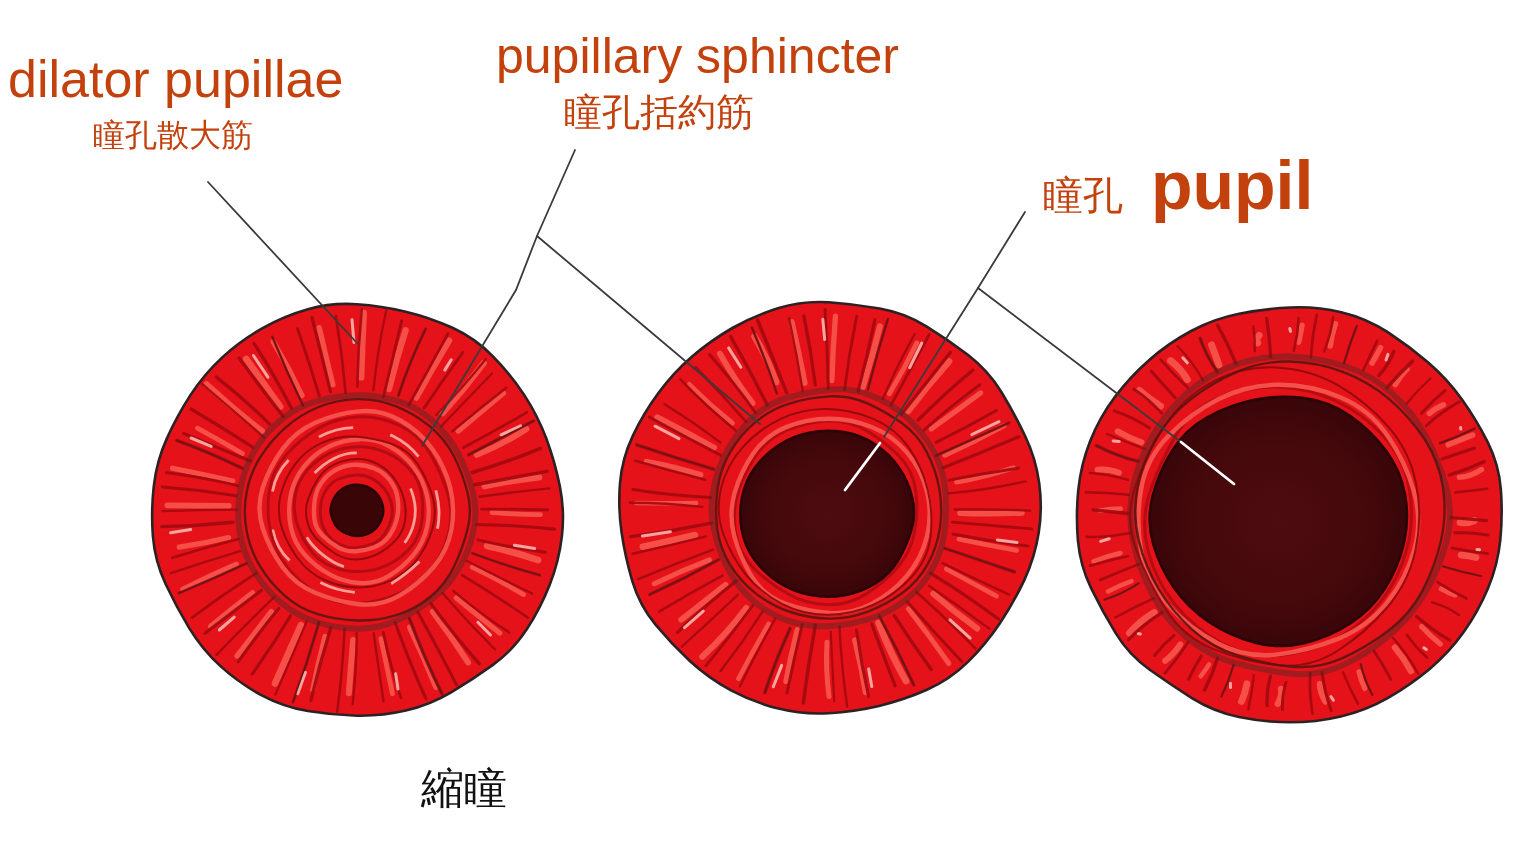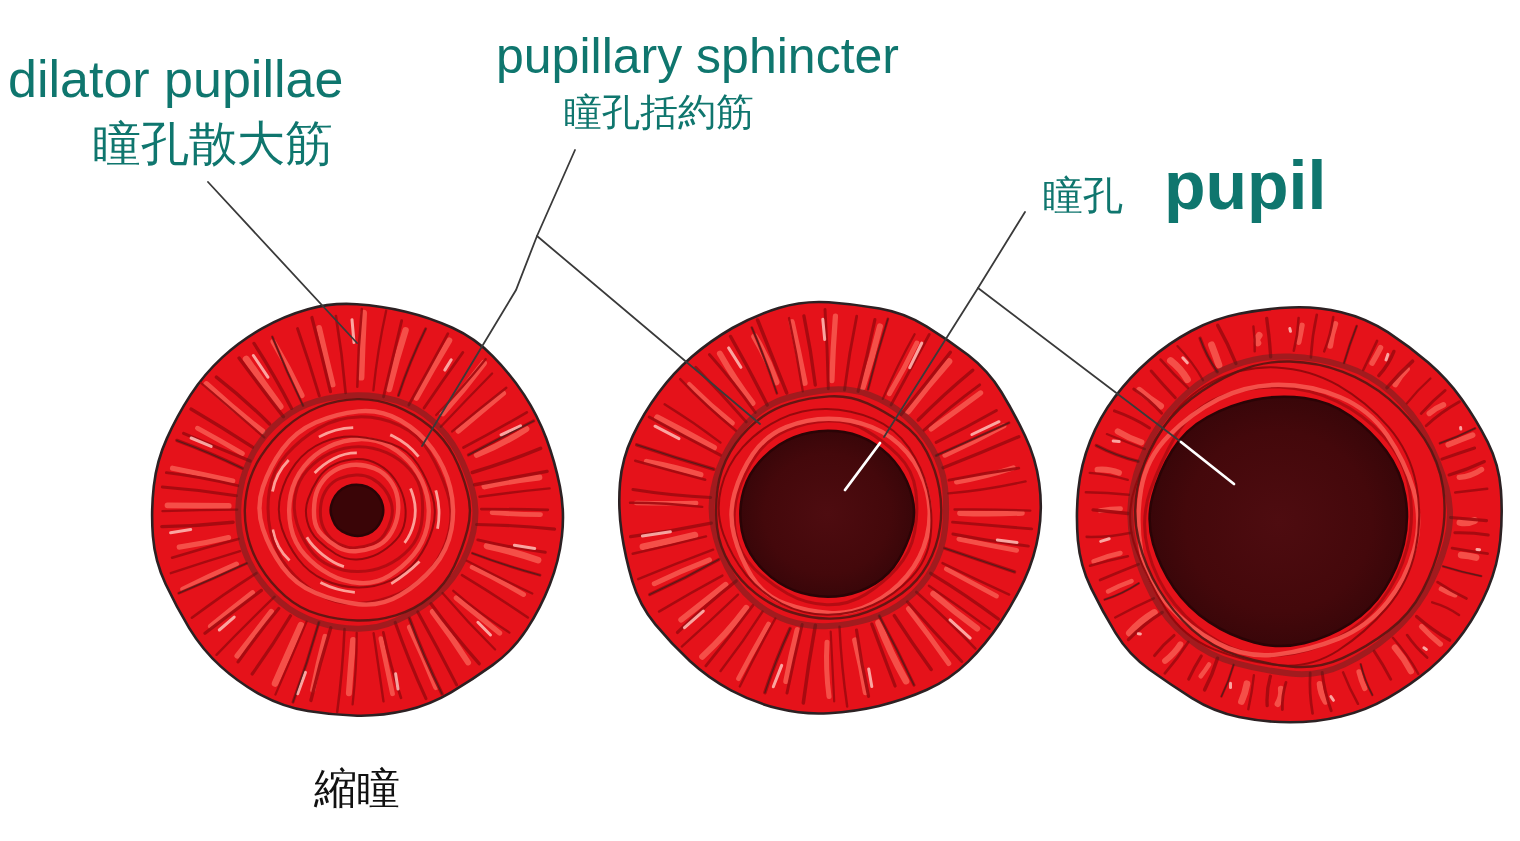--- a/index.html
+++ b/index.html
@@ -1,27 +1,27 @@
 <!DOCTYPE html>
 <html><head>
 <meta charset="utf-8">
 <style>
   html,body{margin:0;padding:0;background:#ffffff;}
   .stage{position:relative;width:1520px;height:841px;background:#ffffff;overflow:hidden;}
   .stage svg{position:absolute;left:0;top:0;}
-  .lbl{position:absolute;color:#0f766e;line-height:1.06;white-space:nowrap;}
+  .lbl{position:absolute;color:#c2410c;line-height:1.06;white-space:nowrap;}
   .en{font-family:"Liberation Sans", sans-serif;}
   .ja{font-family:"Liberation Serif","DejaVu Serif",serif;}
   #lbl-dilator{left:8px;top:52px;}
   #lbl-dilator .en{font-size:52px;display:block;}
-  #lbl-dilator .ja{font-size:48px;display:block;margin:12px 0 4px 85px;}
+  #lbl-dilator .ja{font-size:32px;display:block;margin:12px 0 4px 85px;}
   #lbl-sphincter{left:496px;top:30px;}
   #lbl-sphincter .en{font-size:50px;display:block;}
   #lbl-sphincter .ja{font-size:38px;display:block;margin:9px 0 0 68px;}
-  #lbl-pupil{left:1043px;top:149px;display:flex;align-items:baseline;gap:41px;}
+  #lbl-pupil{left:1043px;top:149px;display:flex;align-items:baseline;gap:28px;}
   #lbl-pupil .ja{font-size:40px;}
   #lbl-pupil .en{font-size:68px;font-weight:bold;}
   .caption{position:absolute;top:760px;width:300px;text-align:center;
            font-size:43px;color:#111;font-family:"Liberation Serif","DejaVu Serif",serif;}
 </style>
 </head>
 <body>
 
 <div class="stage">
 
@@ -411,15 +411,15 @@
   <div class="lbl" id="lbl-sphincter">
     <span class="en">pupillary sphincter</span>
     <span class="ja">瞳孔括約筋</span>
   </div>
 
   <div class="lbl" id="lbl-pupil">
     <span class="ja">瞳孔</span>
     <span class="en">pupil</span>
   </div>
 
-  <div class="caption" style="left: 207px;">縮瞳</div>
+  <div class="caption" style="left: 207px; text-align: right;">縮瞳</div>
 
 </div>
 
 </body></html>

